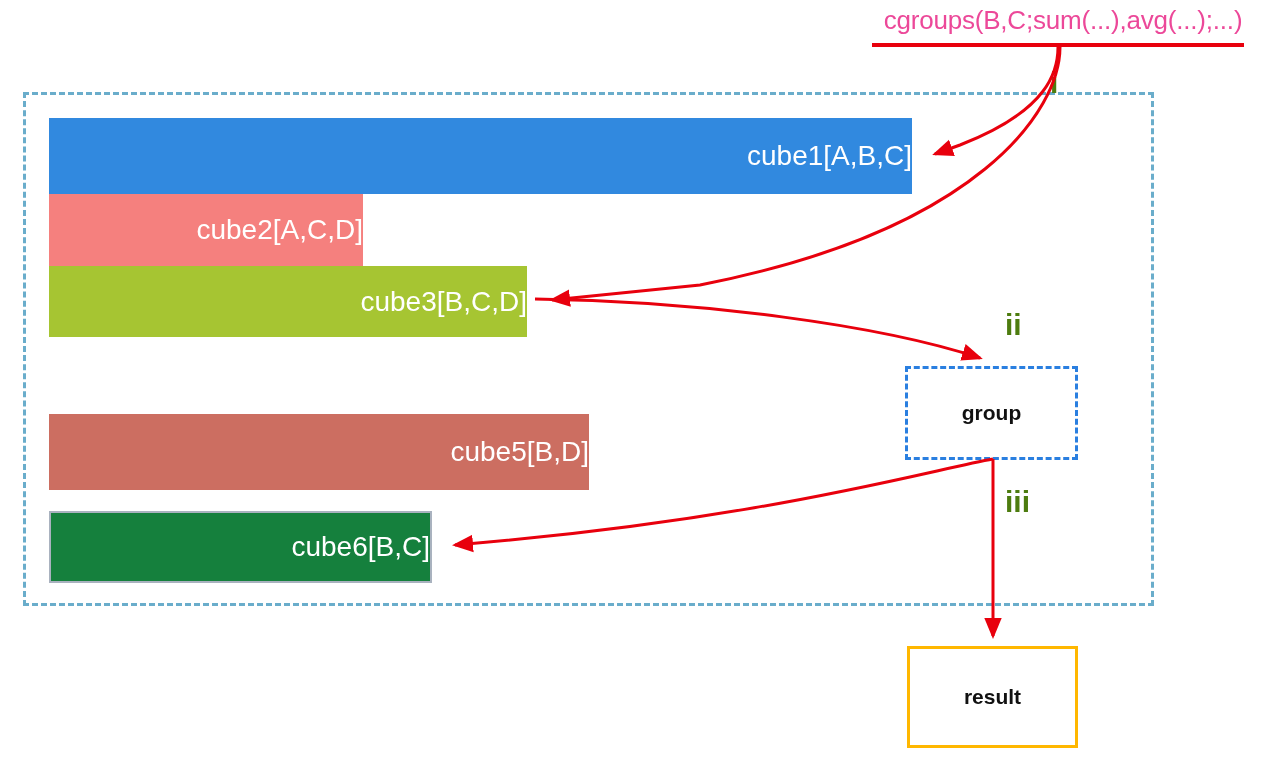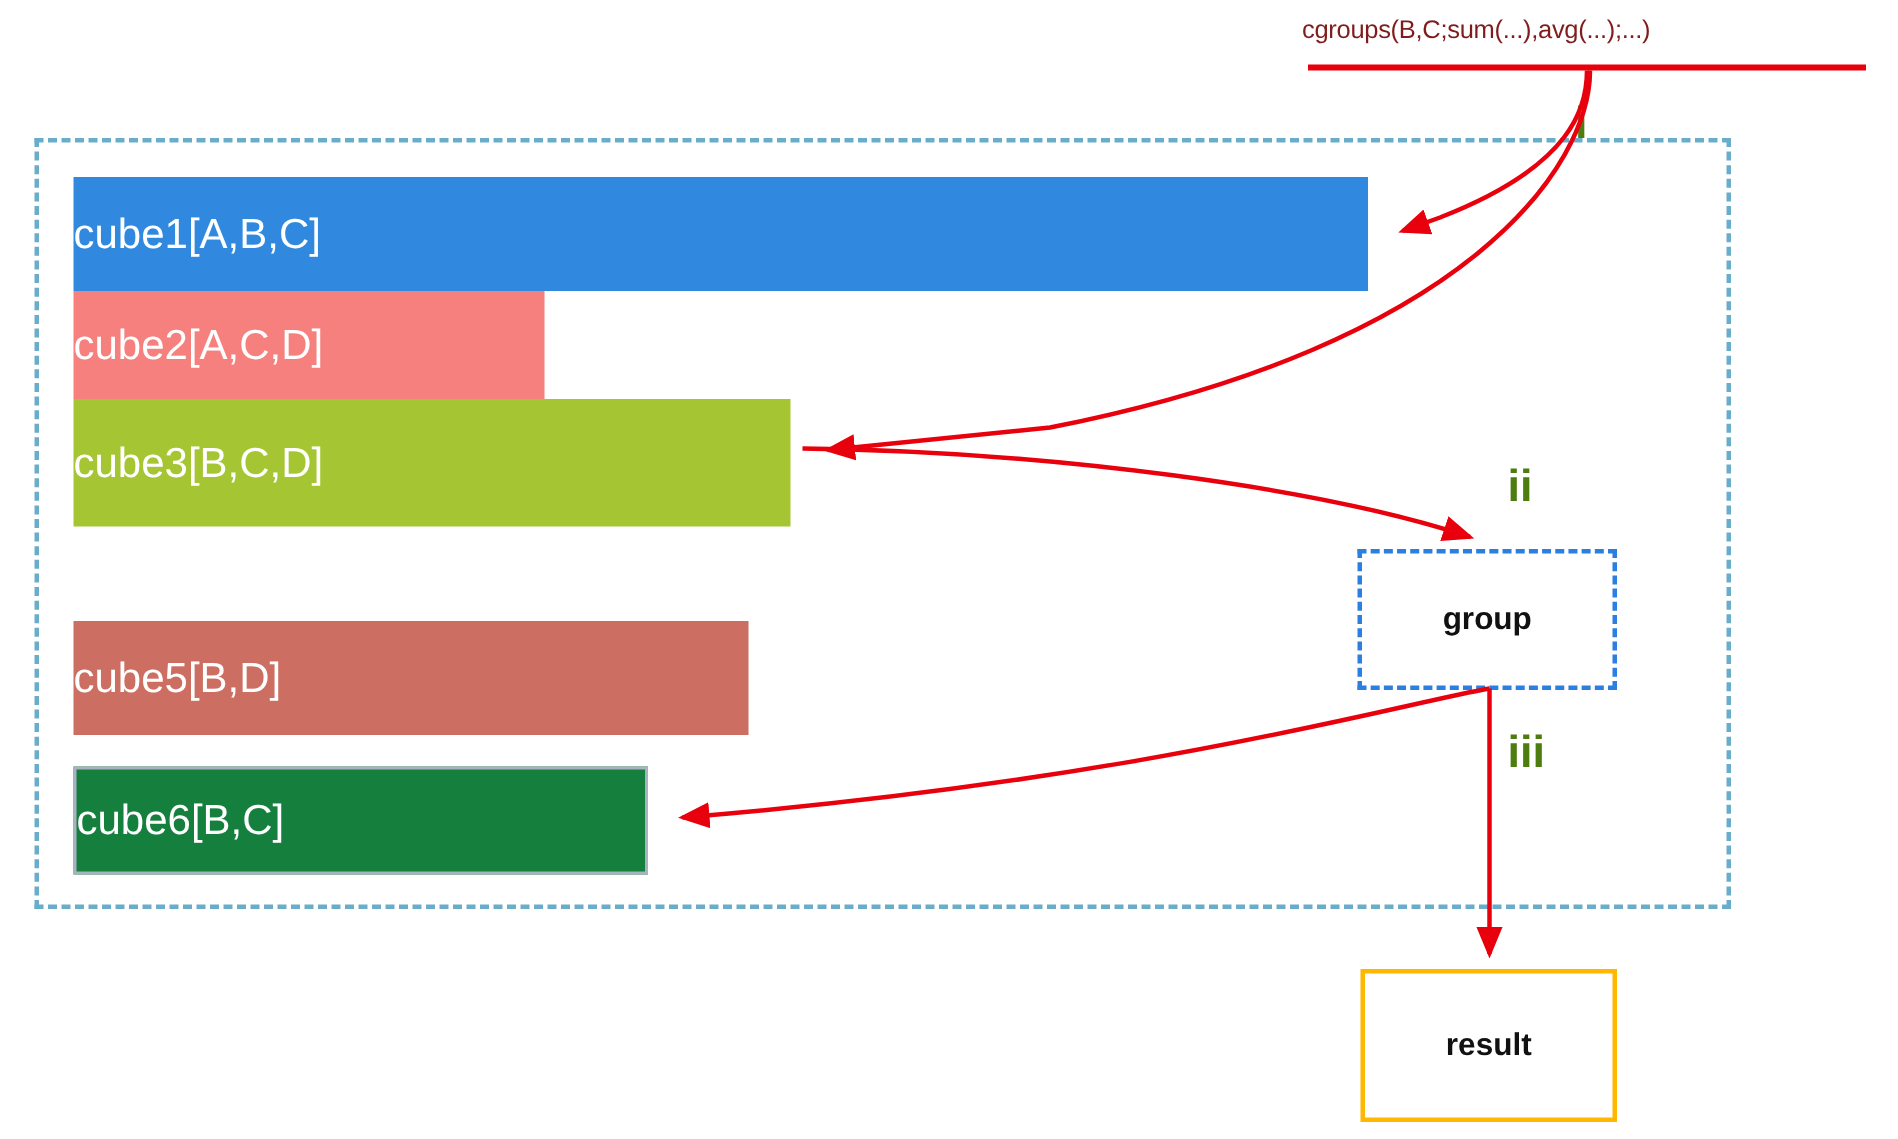--- a/index.html
+++ b/index.html
@@ -17,26 +17,26 @@
     background: #ffffff;
     overflow: hidden;
   }
   
   #header-expression {
     position: absolute;
     left: 868px;
     top: 4px;
     width: 390px;
     height: 34px;
-    font-size: 17px;
-    color: #7f1d1d;
+    font-size: 26px;
+    color: #ec4899;
     letter-spacing: -0.2px;
     white-space: nowrap;
     line-height: 32px;
-    text-align: left;
+    text-align: center;
   }
   #header-underline {
     position: absolute;
     left: 872px;
     top: 43px;
     width: 372px;
     height: 4px;
     background: #e8000d;
   }
   
@@ -48,30 +48,30 @@
     height: 514px;
     border: 3px dashed #6aadcb;
     box-sizing: border-box;
   }
   
   .cube-bar {
     position: absolute;
     left: 49px;
     display: flex;
     align-items: center;
-    justify-content: flex-start;
+    justify-content: flex-end;
     color: #ffffff;
     font-size: 28px;
     box-sizing: border-box;
   }
   #cube-bar-1 { top: 118px; width: 863px; height: 76px; background: #3189DF; }
   #cube-bar-2 { top: 194px; width: 314px; height: 72px; background: #F5807E; }
-  #cube-bar-3 { top: 266px; width: 478px; height: 85px; background: #A6C532; }
+  #cube-bar-3 { top: 266px; width: 478px; height: 71px; background: #A6C532; }
   #cube-bar-4 { top: 341px; width: 761px; height: 73px; background: #8CDDE3; }
-  #cube-bar-5 { top: 414px; width: 450px; height: 76px; background: #CC6E61; }
+  #cube-bar-5 { top: 414px; width: 540px; height: 76px; background: #CC6E61; }
   #cube-bar-6 { top: 511px; width: 383px; height: 72px; background: #15803d; border: 2px solid #A9B2BF; }
   
   #group-box {
     position: absolute;
     left: 905px;
     top: 366px;
     width: 173px;
     height: 94px;
     border: 3px dashed #2A7FE0;
     box-sizing: border-box;

